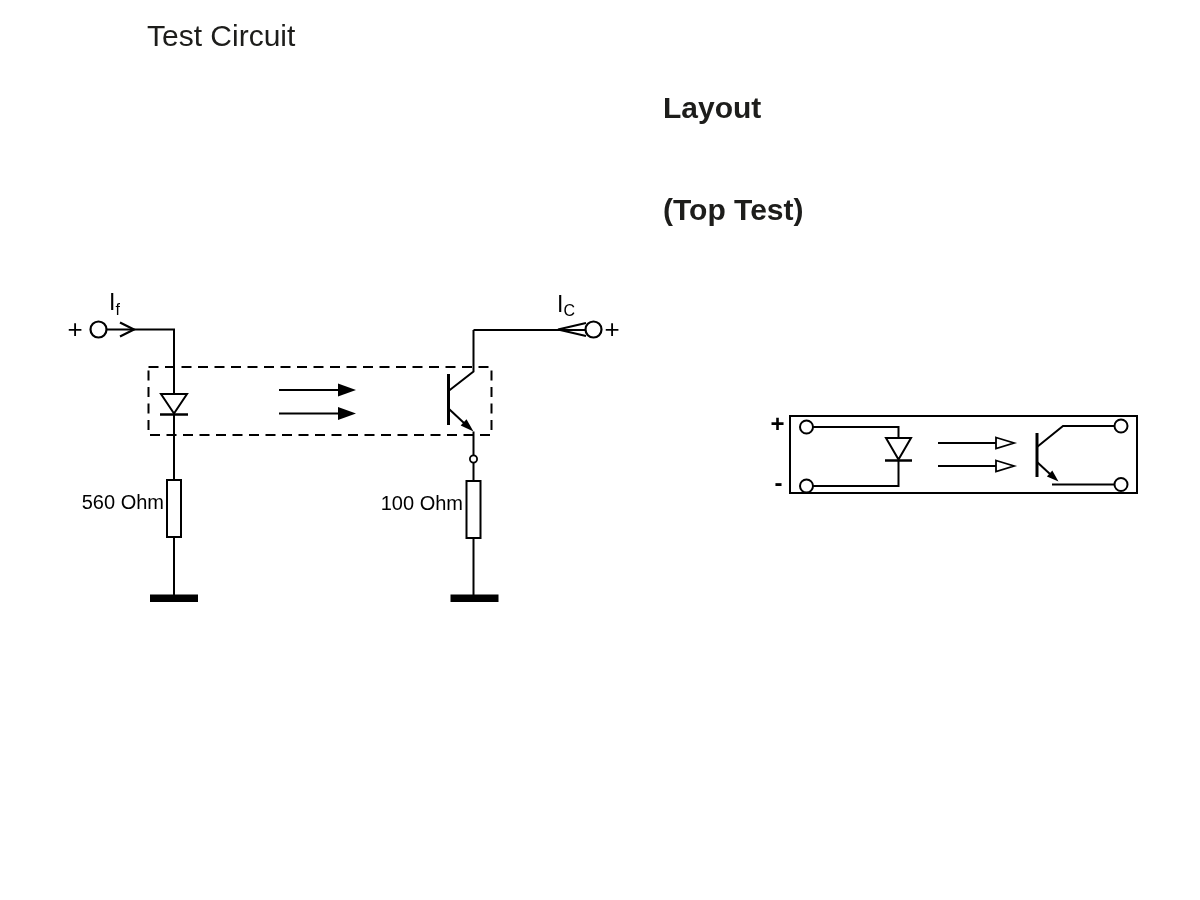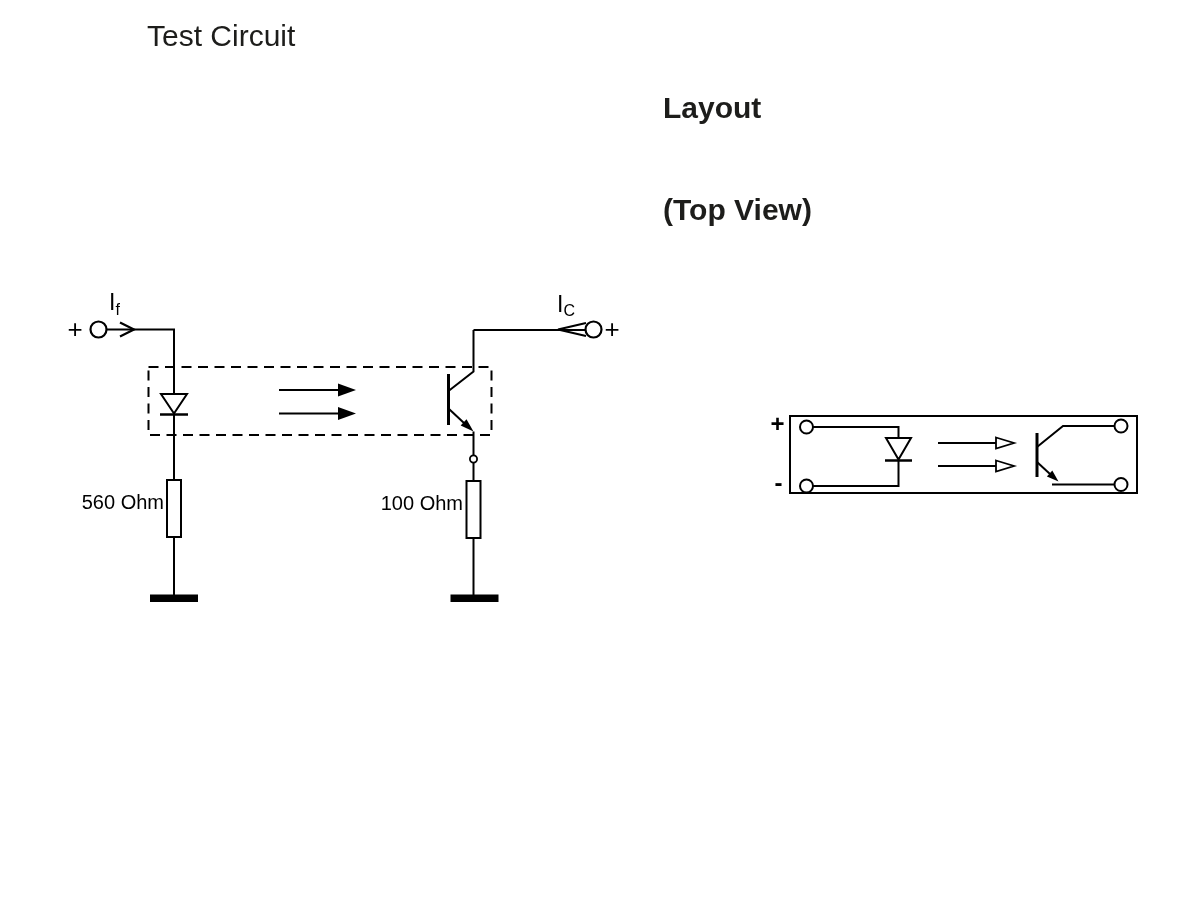--- a/index.html
+++ b/index.html
@@ -37,21 +37,21 @@
 </style>
 </head>
 <body>
 
 <div class="canvas">
 
   <div class="fig-title title-left">Test Circuit</div>
 
   <div class="fig-title title-right">
     <div>Layout</div>
-    <div>(Top View)</div>
+    <div>(Top Test)</div>
   </div>
 
   <svg class="schematic" width="1200" height="900" viewBox="0 0 1200 900">
 
     <g stroke="#000000" stroke-width="2" fill="none">
 
       <text x="75" y="338" font-size="26" text-anchor="middle" stroke="none" fill="#000">+</text>
       <circle cx="98.5" cy="329.5" r="8" fill="#ffffff" stroke-width="2.2"></circle>
       <path d="M107,329.5 H174 V394"></path>
       <path d="M120,322.5 L134,329.5 L120,336.5" stroke-width="2.2"></path>

